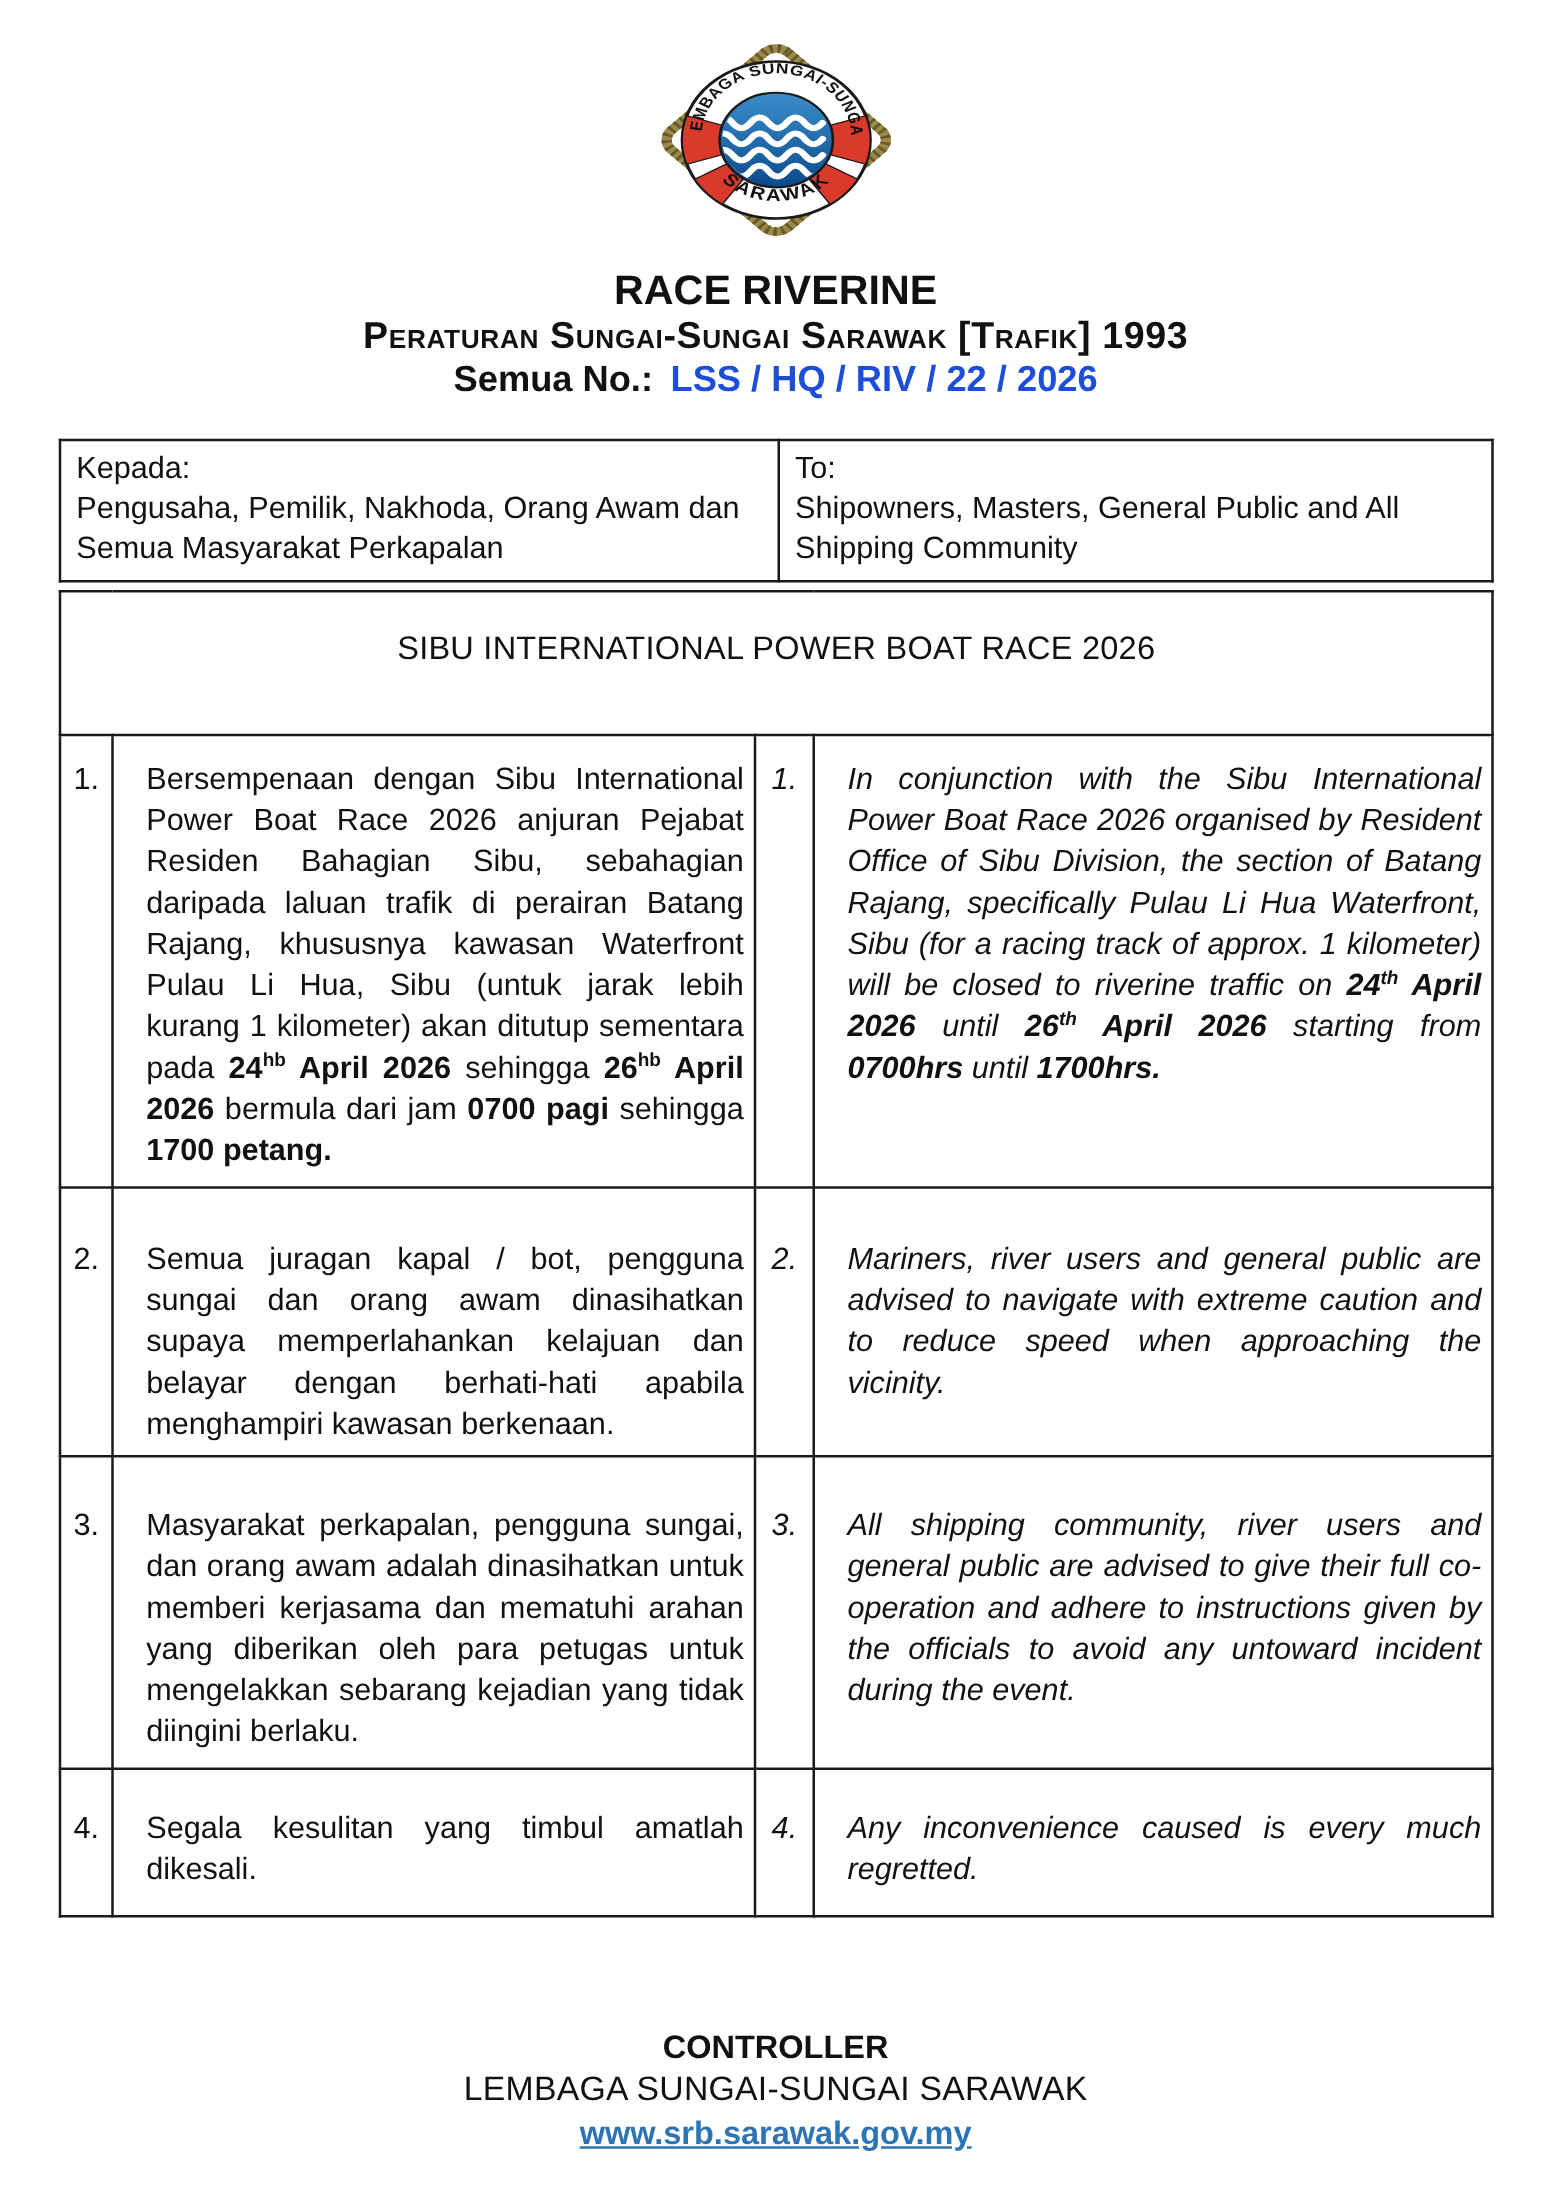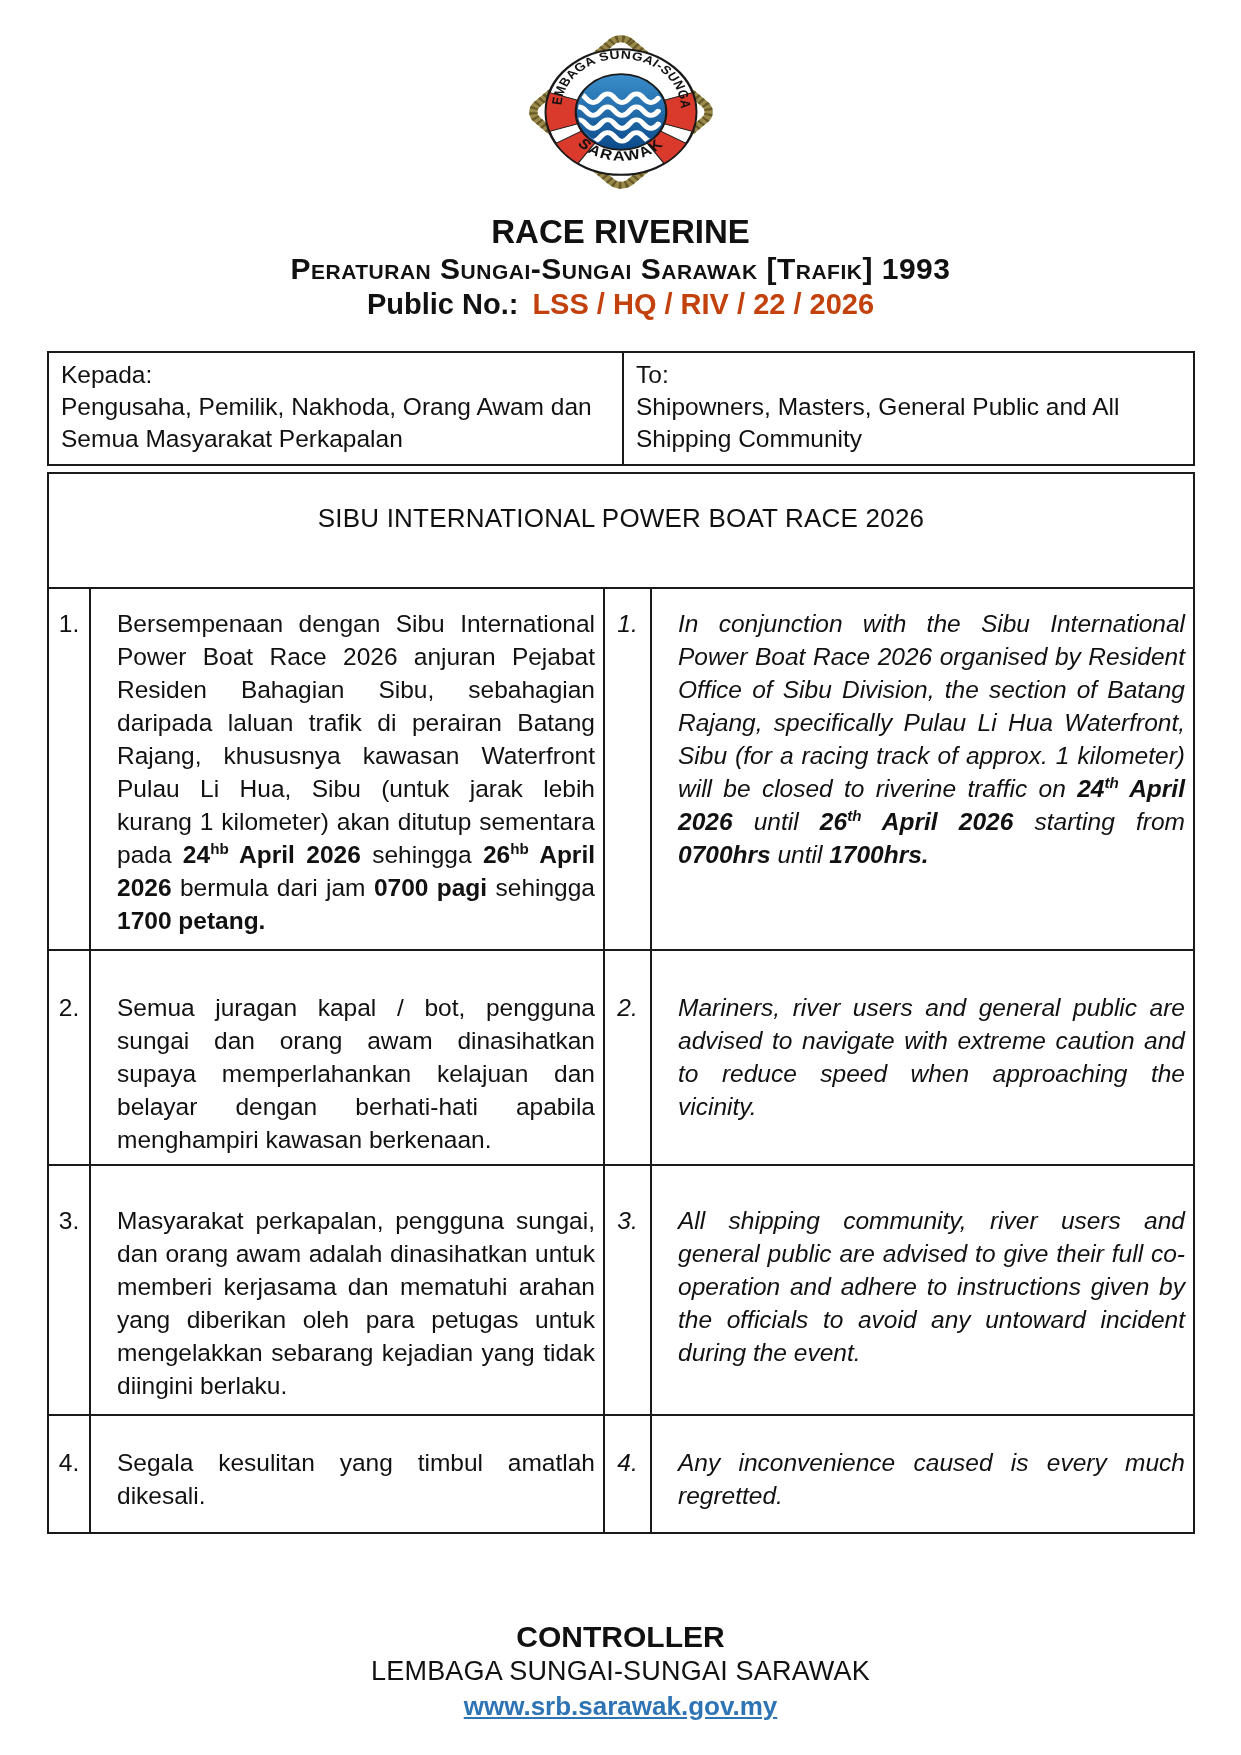--- a/index.html
+++ b/index.html
@@ -9,21 +9,21 @@
     -webkit-font-smoothing:antialiased;
   }
   .page{position:relative;width:1241px;height:1755px;overflow:hidden;}
 
   .logo{display:block;margin:26px auto 0 auto;}
 
   .h1{margin-top:14px;text-align:center;font-size:33px;font-weight:bold;line-height:40px;}
   .h2{margin-top:0;text-align:center;font-size:30px;font-weight:bold;line-height:34px;font-variant:small-caps;letter-spacing:.5px;}
   .h3{margin-top:1px;text-align:center;font-size:29px;font-weight:bold;line-height:34px;}
   .h3 .lbl{margin-right:14px;}
-  .h3 .val{color:#c2410c;}
+  .h3 .val{color:#1d4ed8;}
 
   table{border-collapse:collapse;table-layout:fixed;width:1146px;}
   .tblwrap{margin-left:47px;}
   td{border:2px solid #1a1a1a;vertical-align:top;}
 
   .t1{margin-top:30px;}
   .t1 td{padding:6px 28px 9px 12px;font-size:24.5px;line-height:32px;}
   .t1 .en{}
 
   .t2{margin-top:6px;}
@@ -34,21 +34,21 @@
   .t2 .en{font-style:italic;}
   tr.r1{height:362px;} tr.r1 td{padding-top:18px;}
   tr.r2{height:215px;} tr.r2 td{padding-top:40px;}
   tr.r3{height:250px;} tr.r3 td{padding-top:38px;}
   tr.r4{height:118px;} tr.r4 td{padding-top:30px;}
 
   .b{font-weight:bold;}
   sup{font-size:0.62em;line-height:0;vertical-align:super;}
 
   .footer{margin-top:86px;text-align:center;}
-  .f1{font-size:30px;font-weight:bold;line-height:34px;}
+  .f1{font-size:26px;font-weight:bold;line-height:34px;}
   .f2{font-size:27px;line-height:34px;letter-spacing:.2px;}
   .f3{margin-top:1px;font-size:26px;line-height:34px;}
   .f3 a{color:#2E74B5;font-weight:bold;text-decoration:underline;cursor:pointer;}
 </style>
 </head>
 <body>
 
 <div class="page">
 
   <svg class="logo" width="206" height="172" viewBox="0 0 200 200" preserveAspectRatio="none">
@@ -89,21 +89,21 @@
       <textPath href="#arcTop" startOffset="50%" text-anchor="middle">LEMBAGA SUNGAI-SUNGAI</textPath>
     </text>
     <text font-size="16" font-weight="bold" fill="#111" letter-spacing="2" font-family="Liberation Sans, sans-serif">
       <textPath href="#arcBot" startOffset="50%" text-anchor="middle">SARAWAK</textPath>
     </text>
   </svg>
 
   <div class="h1">RACE RIVERINE</div>
   <div class="h2">Peraturan Sungai-Sungai Sarawak [Trafik] 1993</div>
   <div class="h3">
-    <span class="lbl">Public No.:</span><span class="val">LSS / HQ / RIV / 22 / 2026</span>
+    <span class="lbl">Semua No.:</span><span class="val">LSS / HQ / RIV / 22 / 2026</span>
   </div>
 
   <div class="tblwrap">
     <table class="t1">
       <colgroup>
           <col style="width:575px">
           <col style="width:571px">
         </colgroup>
       <tbody>
           <tr>

